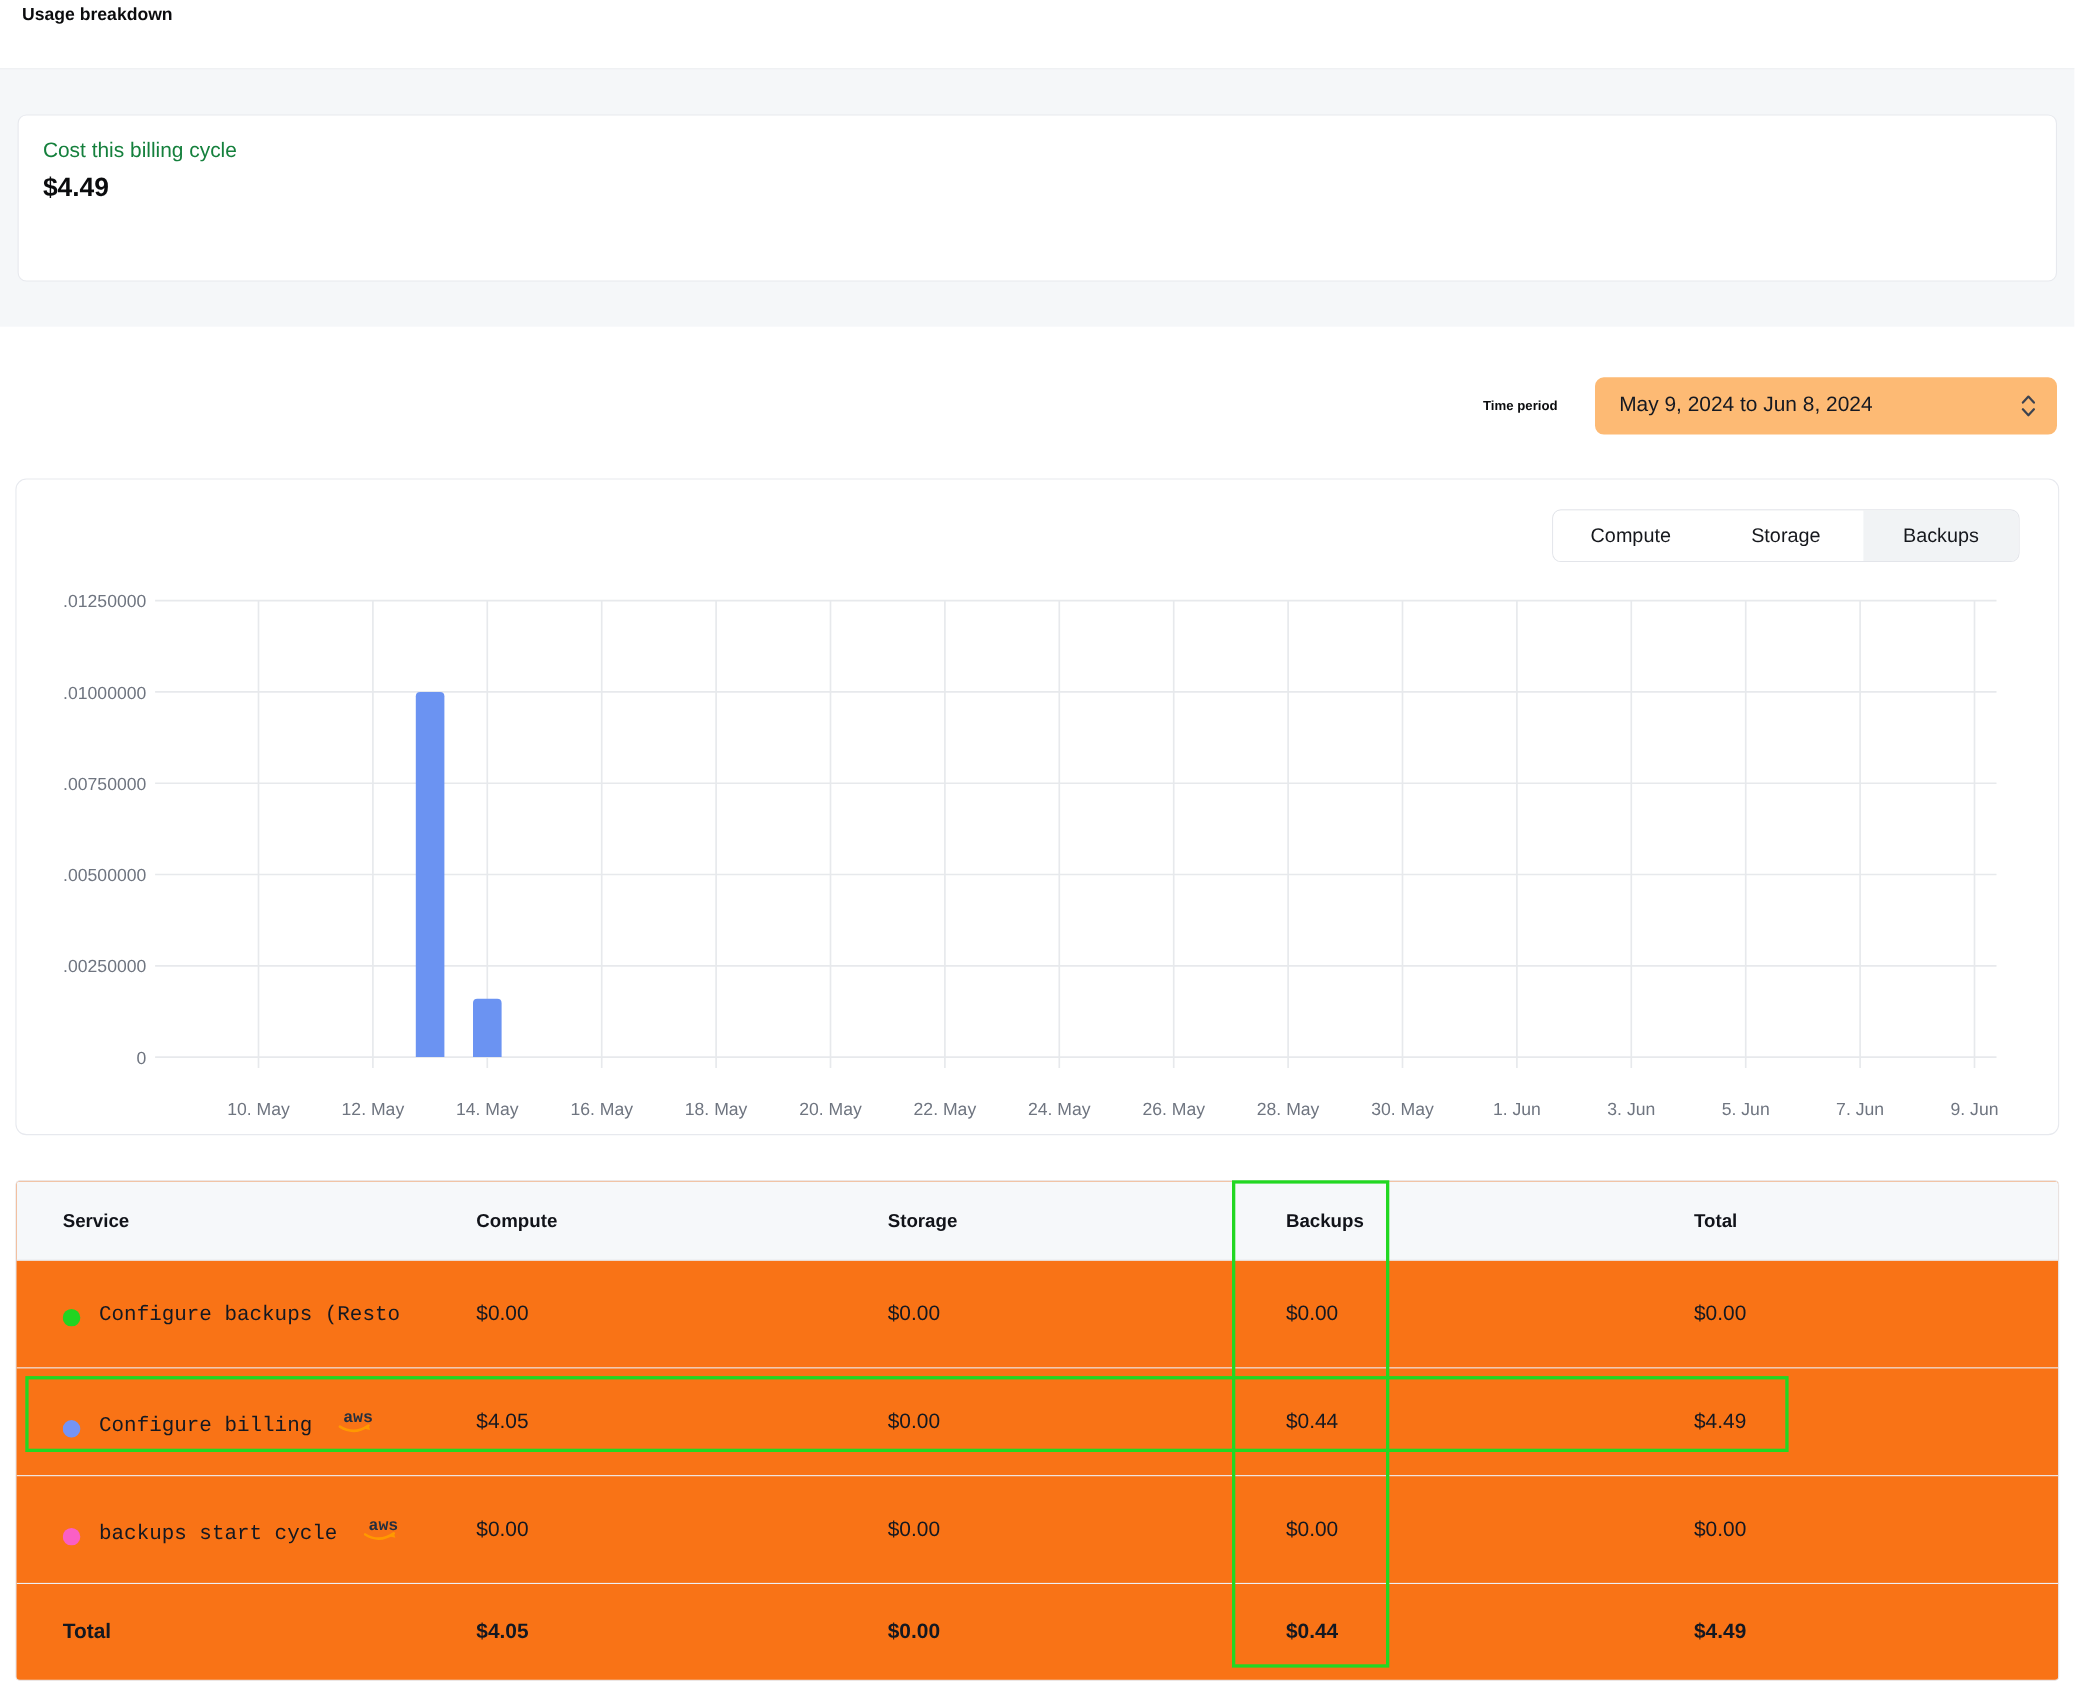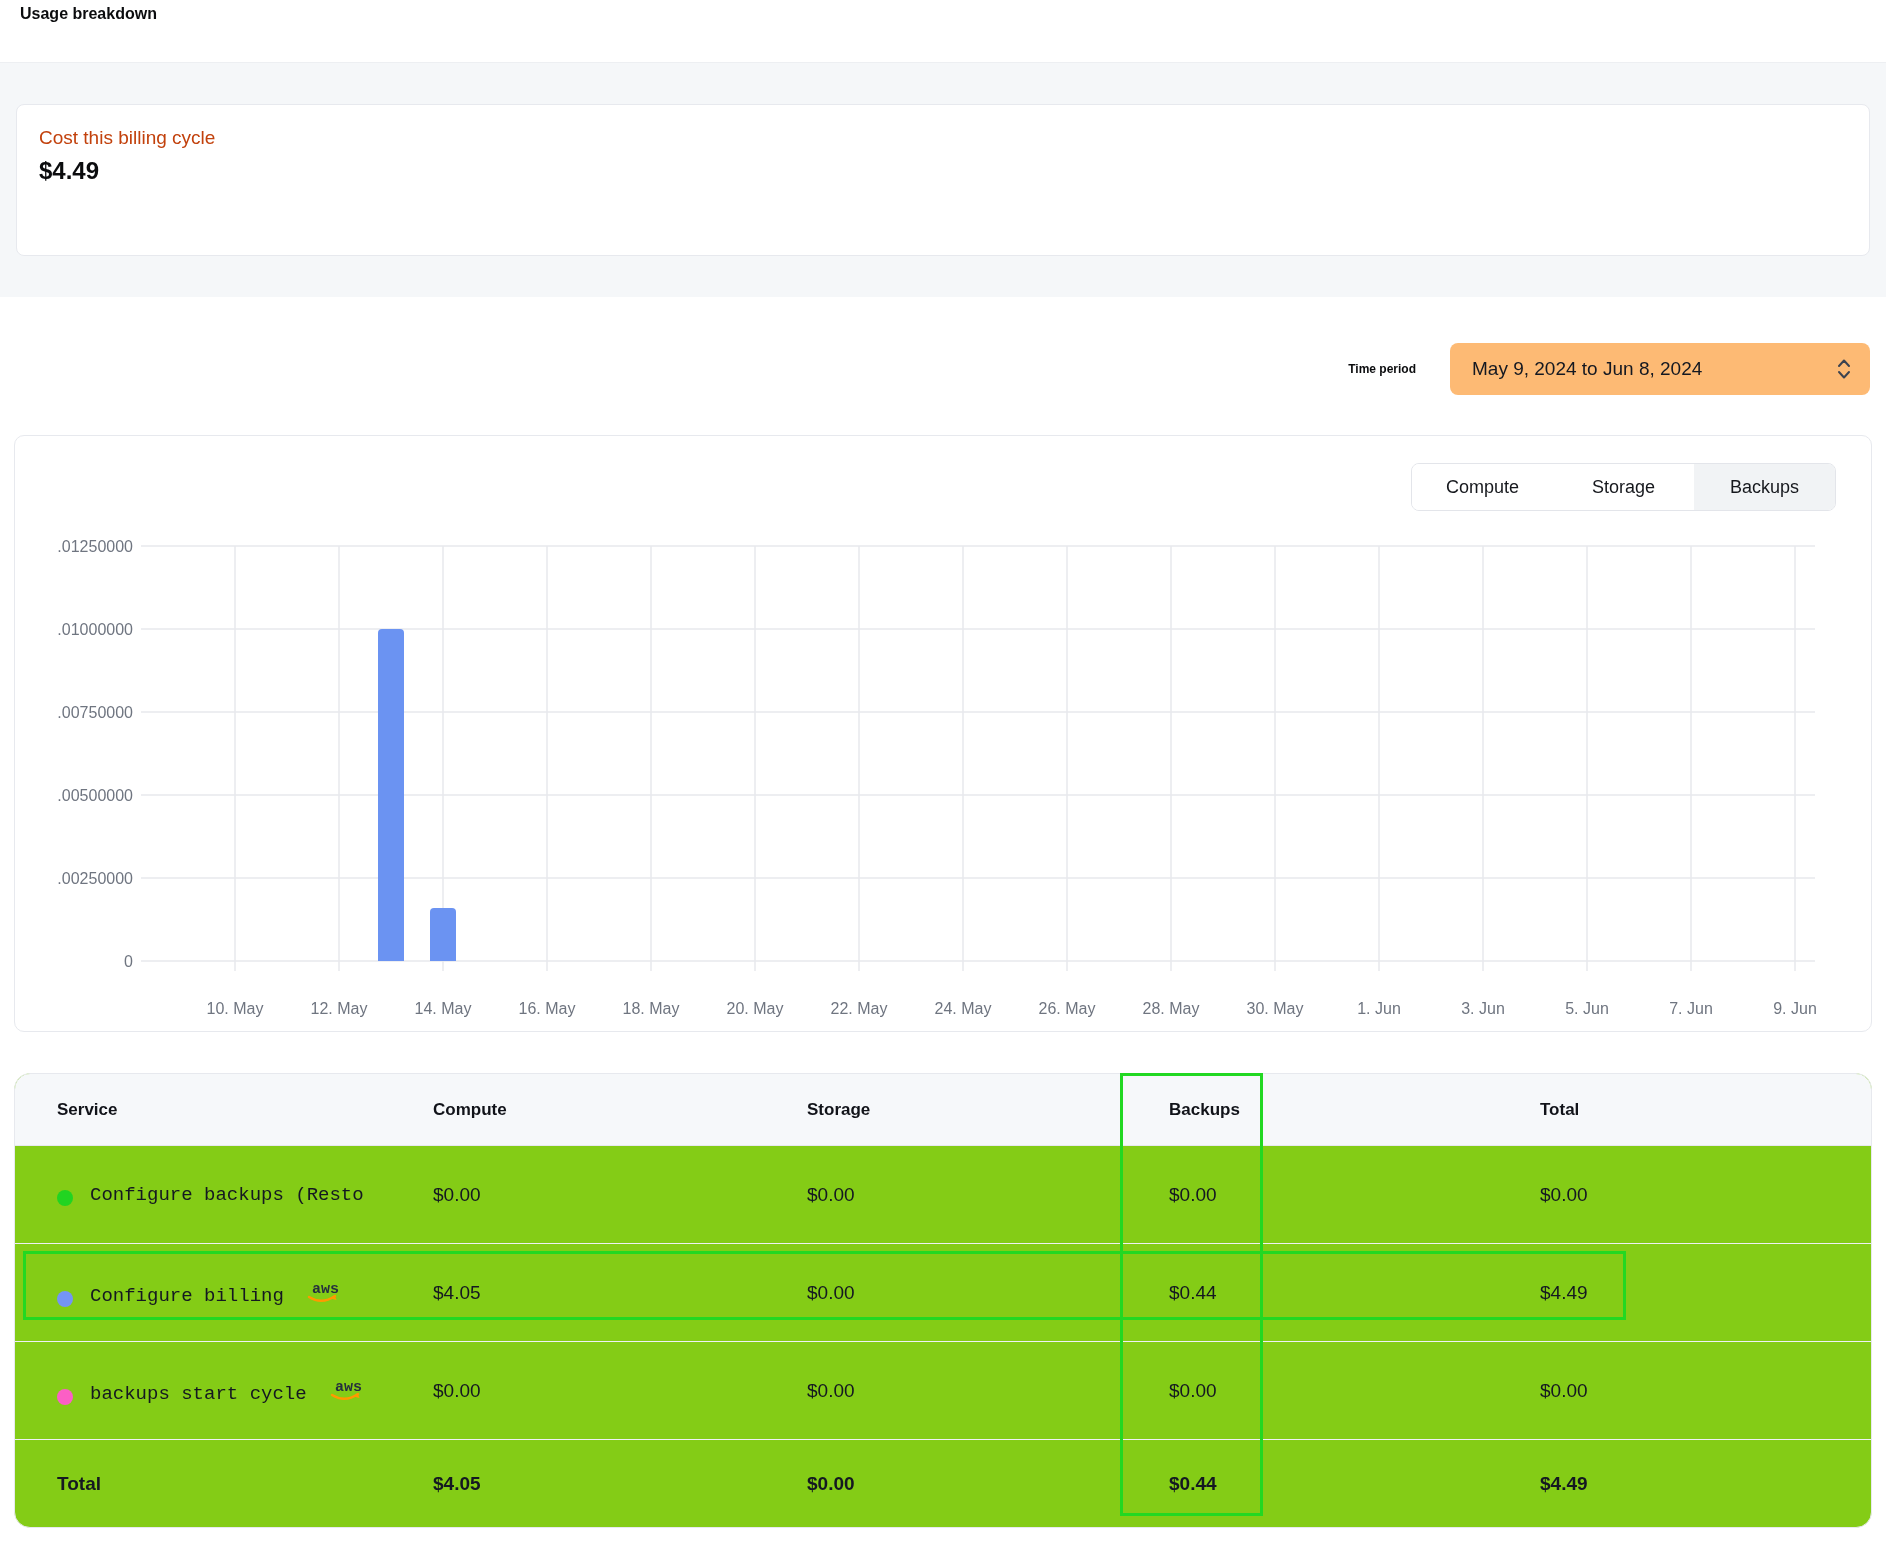--- a/index.html
+++ b/index.html
@@ -15,21 +15,21 @@
   }
   .gray-band {
     position:absolute; left:0; top:62px; width:1886px; height:235px;
     background:#f5f7f9; border-top:1px solid #edeff2;
   }
   .cost-card {
     position:absolute; left:16px; top:41px; right:16px; height:152px;
     background:#fff; border:1px solid #e7e9ee; border-radius:8px;
     padding:22px 22px;
   }
-  .cost-label { font-size:19px; color:#c2410c; margin-bottom:8px; }
+  .cost-label { font-size:19px; color:#15803d; margin-bottom:8px; }
   .cost-value { font-size:24px; font-weight:700; color:#0b0c0e; }
 
   .time-row {
     position:absolute; top:343px; right:16px; height:52px;
     display:flex; align-items:center; gap:34px;
   }
   .time-label { font-size:12px; font-weight:700; color:#0b0c0e; }
   .time-select {
     width:420px; height:52px; background:#fdba74; border-radius:8px;
     display:flex; align-items:center; justify-content:space-between;
@@ -48,21 +48,21 @@
   }
   .tab {
     min-width:141px; padding:0 10px; display:flex; align-items:center; justify-content:center;
     font-size:18px; color:#16181d; cursor:pointer; background:#fff;
   }
   .tab.selected { background:#f1f3f5; }
   #chart-svg { position:absolute; left:0; top:0; }
 
   .table-card {
     position:absolute; left:14px; top:1073px; width:1858px; height:455px;
-    background:#84cc16; border:1px solid #e7e9ee; border-radius:16px; overflow:hidden;
+    background:#f97316; border:1px solid #e7e9ee; border-radius:4px; overflow:hidden;
   }
   .t-row {
     display:grid; grid-template-columns:376px 374px 362px 371px auto;
     padding-left:42px; align-items:center;
   }
   .t-head {
     height:72px; background:#f6f8fa; border-bottom:1px solid #e7e9ee;
     font-size:17px; font-weight:700; color:#111319;
   }
   .t-data { height:98px; border-bottom:1px solid #eef0f4; font-size:19px; }

